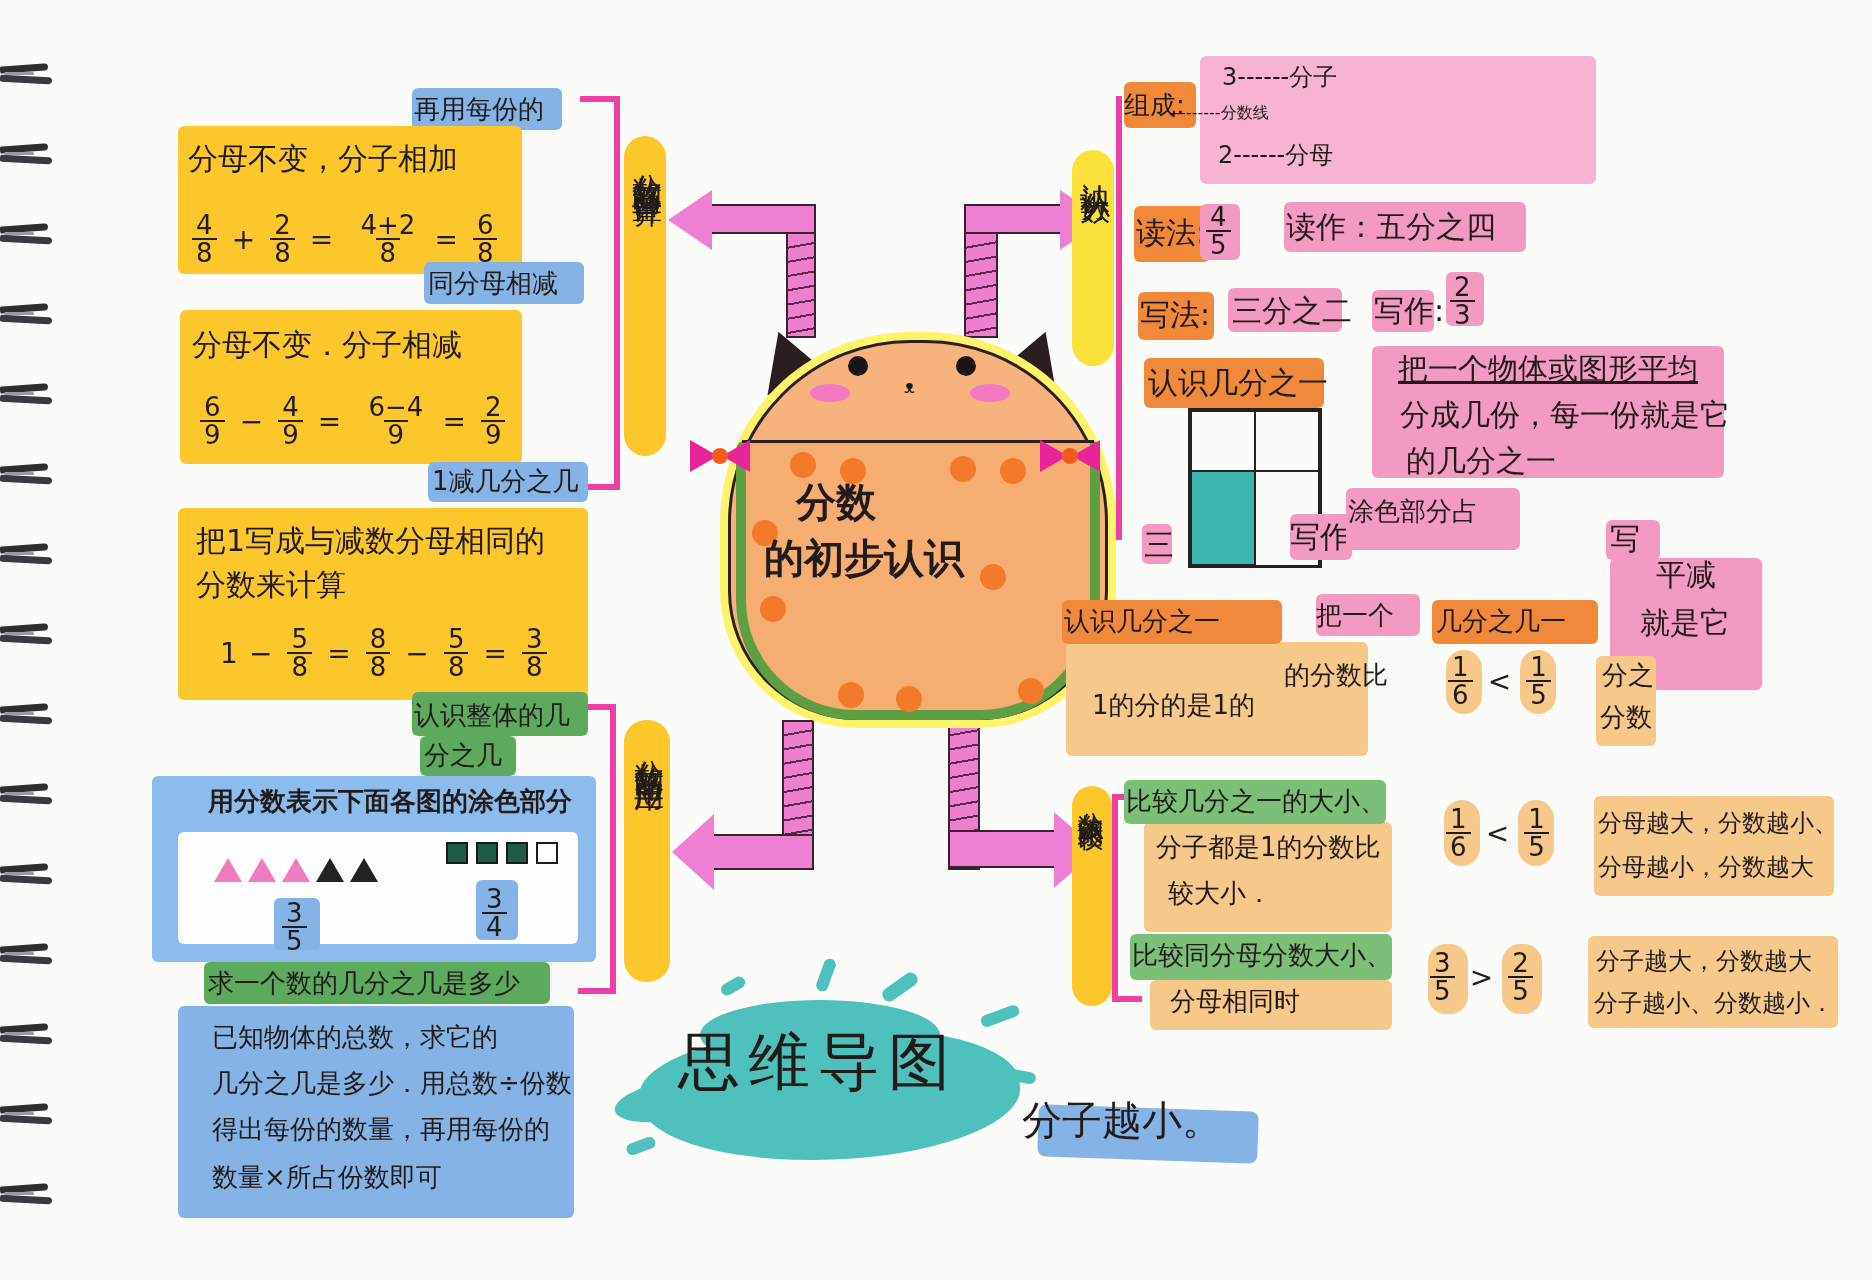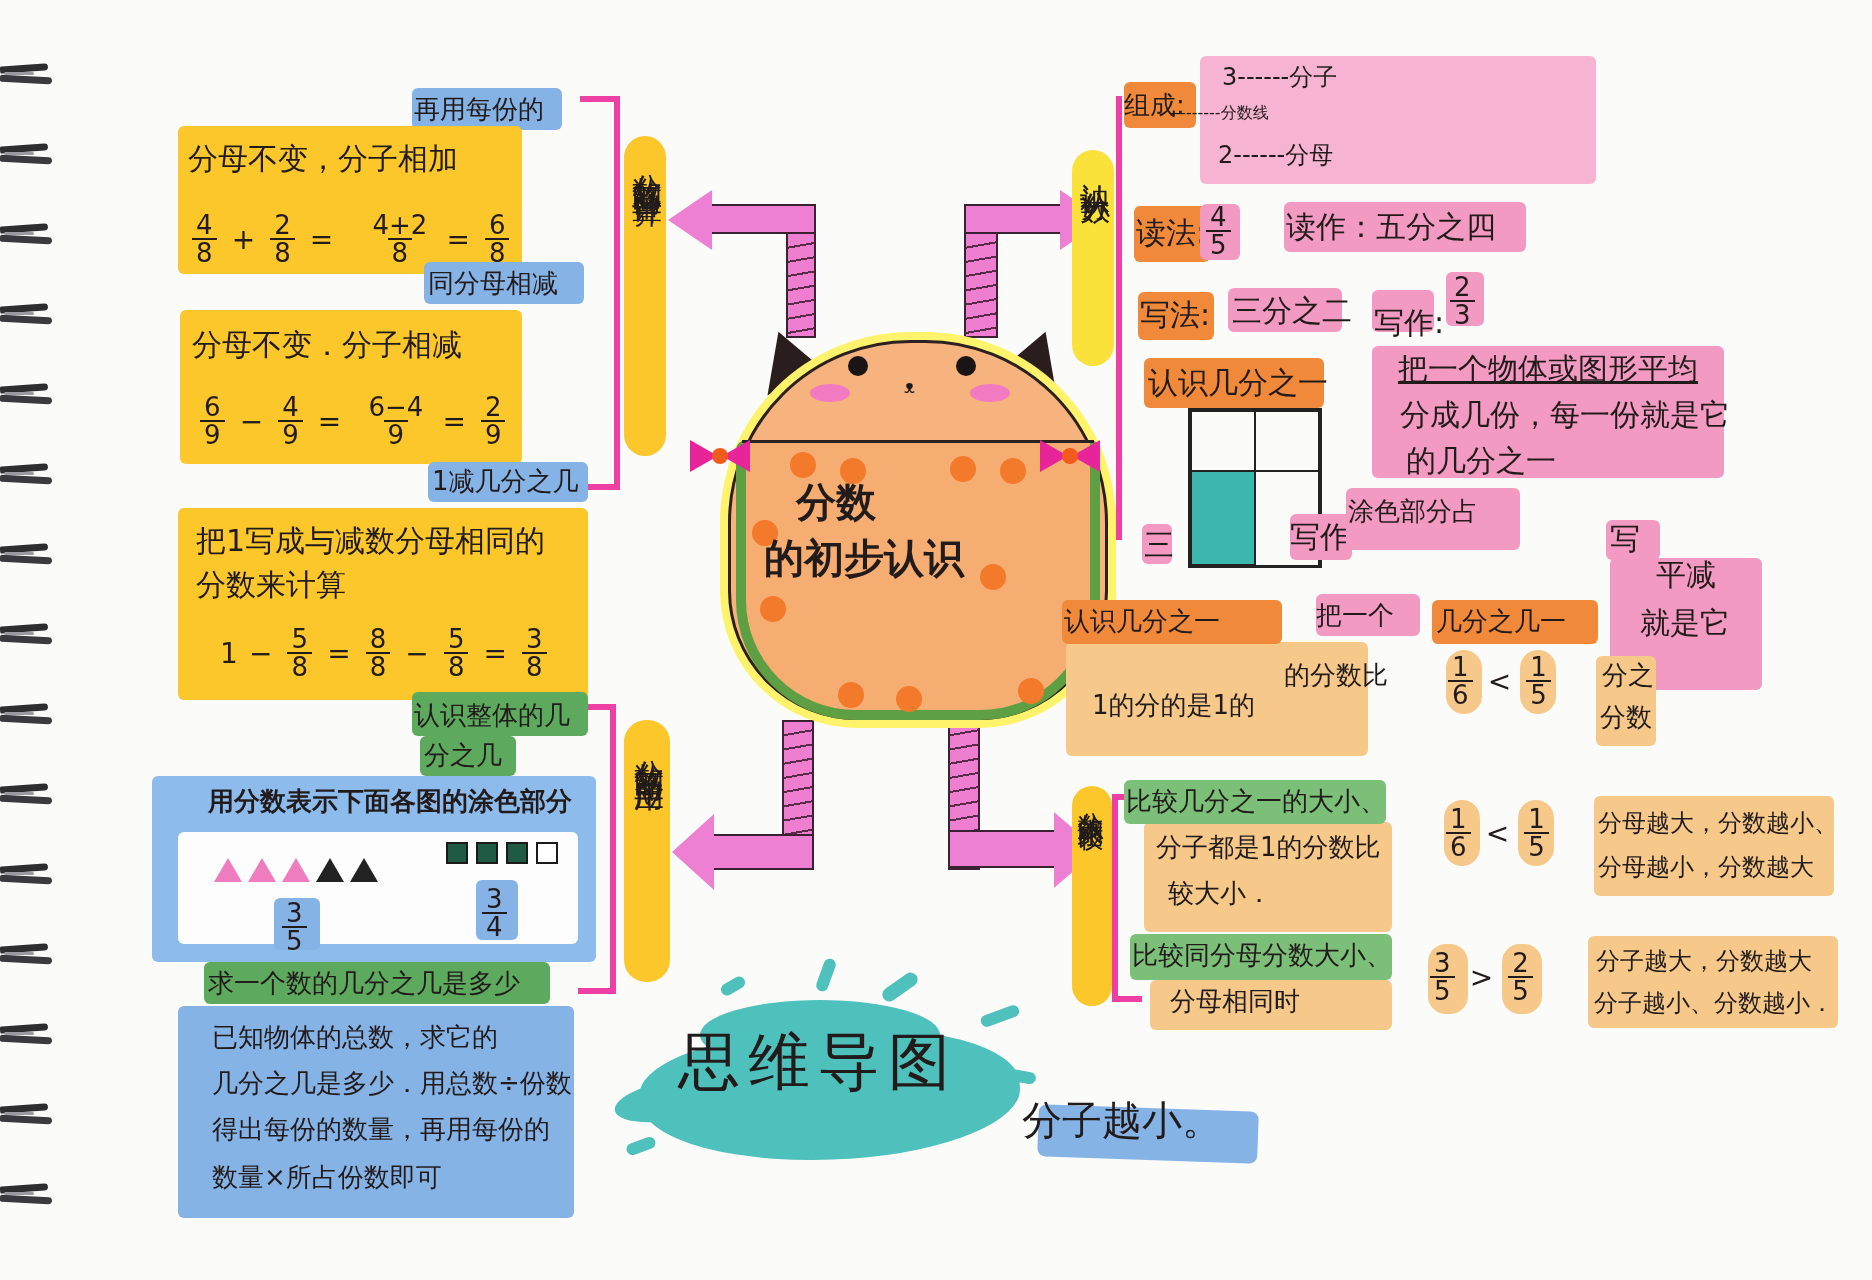--- a/index.html
+++ b/index.html
@@ -163,21 +163,21 @@
     <span class="frac">
         <span class="num">4</span>
         <span class="den">8</span>
       </span>
     <span class="op">+</span>
     <span class="frac">
         <span class="num">2</span>
         <span class="den">8</span>
       </span>
     <span class="op">=</span>
-    <span class="frac" style="margin-left:24px">
+    <span class="frac" style="margin-left:12px">
         <span class="num">4+2</span>
         <span class="den">8</span>
       </span>
     <span class="op">=</span>
     <span class="frac">
         <span class="num">6</span>
         <span class="den">8</span>
       </span>
   </div>
 
@@ -364,21 +364,21 @@
       </span>
   </div>
   <div class="box pink" style="left:1284px; top:202px; width:242px; height:50px;"></div>
   <div class="txt hand" style="left:1286px; top:208px;">读作：五分之四</div>
 
   <div class="box orange" style="left:1138px; top:292px; width:76px; height:48px;"></div>
   <div class="txt hand" style="left:1140px; top:296px;">写法:</div>
   <div class="box pink" style="left:1228px; top:288px; width:114px; height:44px;"></div>
   <div class="txt hand" style="left:1232px; top:292px;">三分之二</div>
   <div class="box pink" style="left:1372px; top:290px; width:62px; height:42px;"></div>
-  <div class="txt hand" style="left:1374px; top:304px;">写作:</div>
+  <div class="txt hand" style="left:1374px; top:292px;">写作:</div>
   <div class="box pink" style="left:1446px; top:272px; width:38px; height:54px;"></div>
   <div class="abs hand" style="left:1446px; top:274px;">
     <span class="frac">
         <span class="num">2</span>
         <span class="den">3</span>
       </span>
   </div>
 
   <div class="box orange" style="left:1144px; top:358px; width:180px; height:50px;"></div>
   <div class="txt hand" style="left:1148px; top:364px;">认识几分之一</div>

